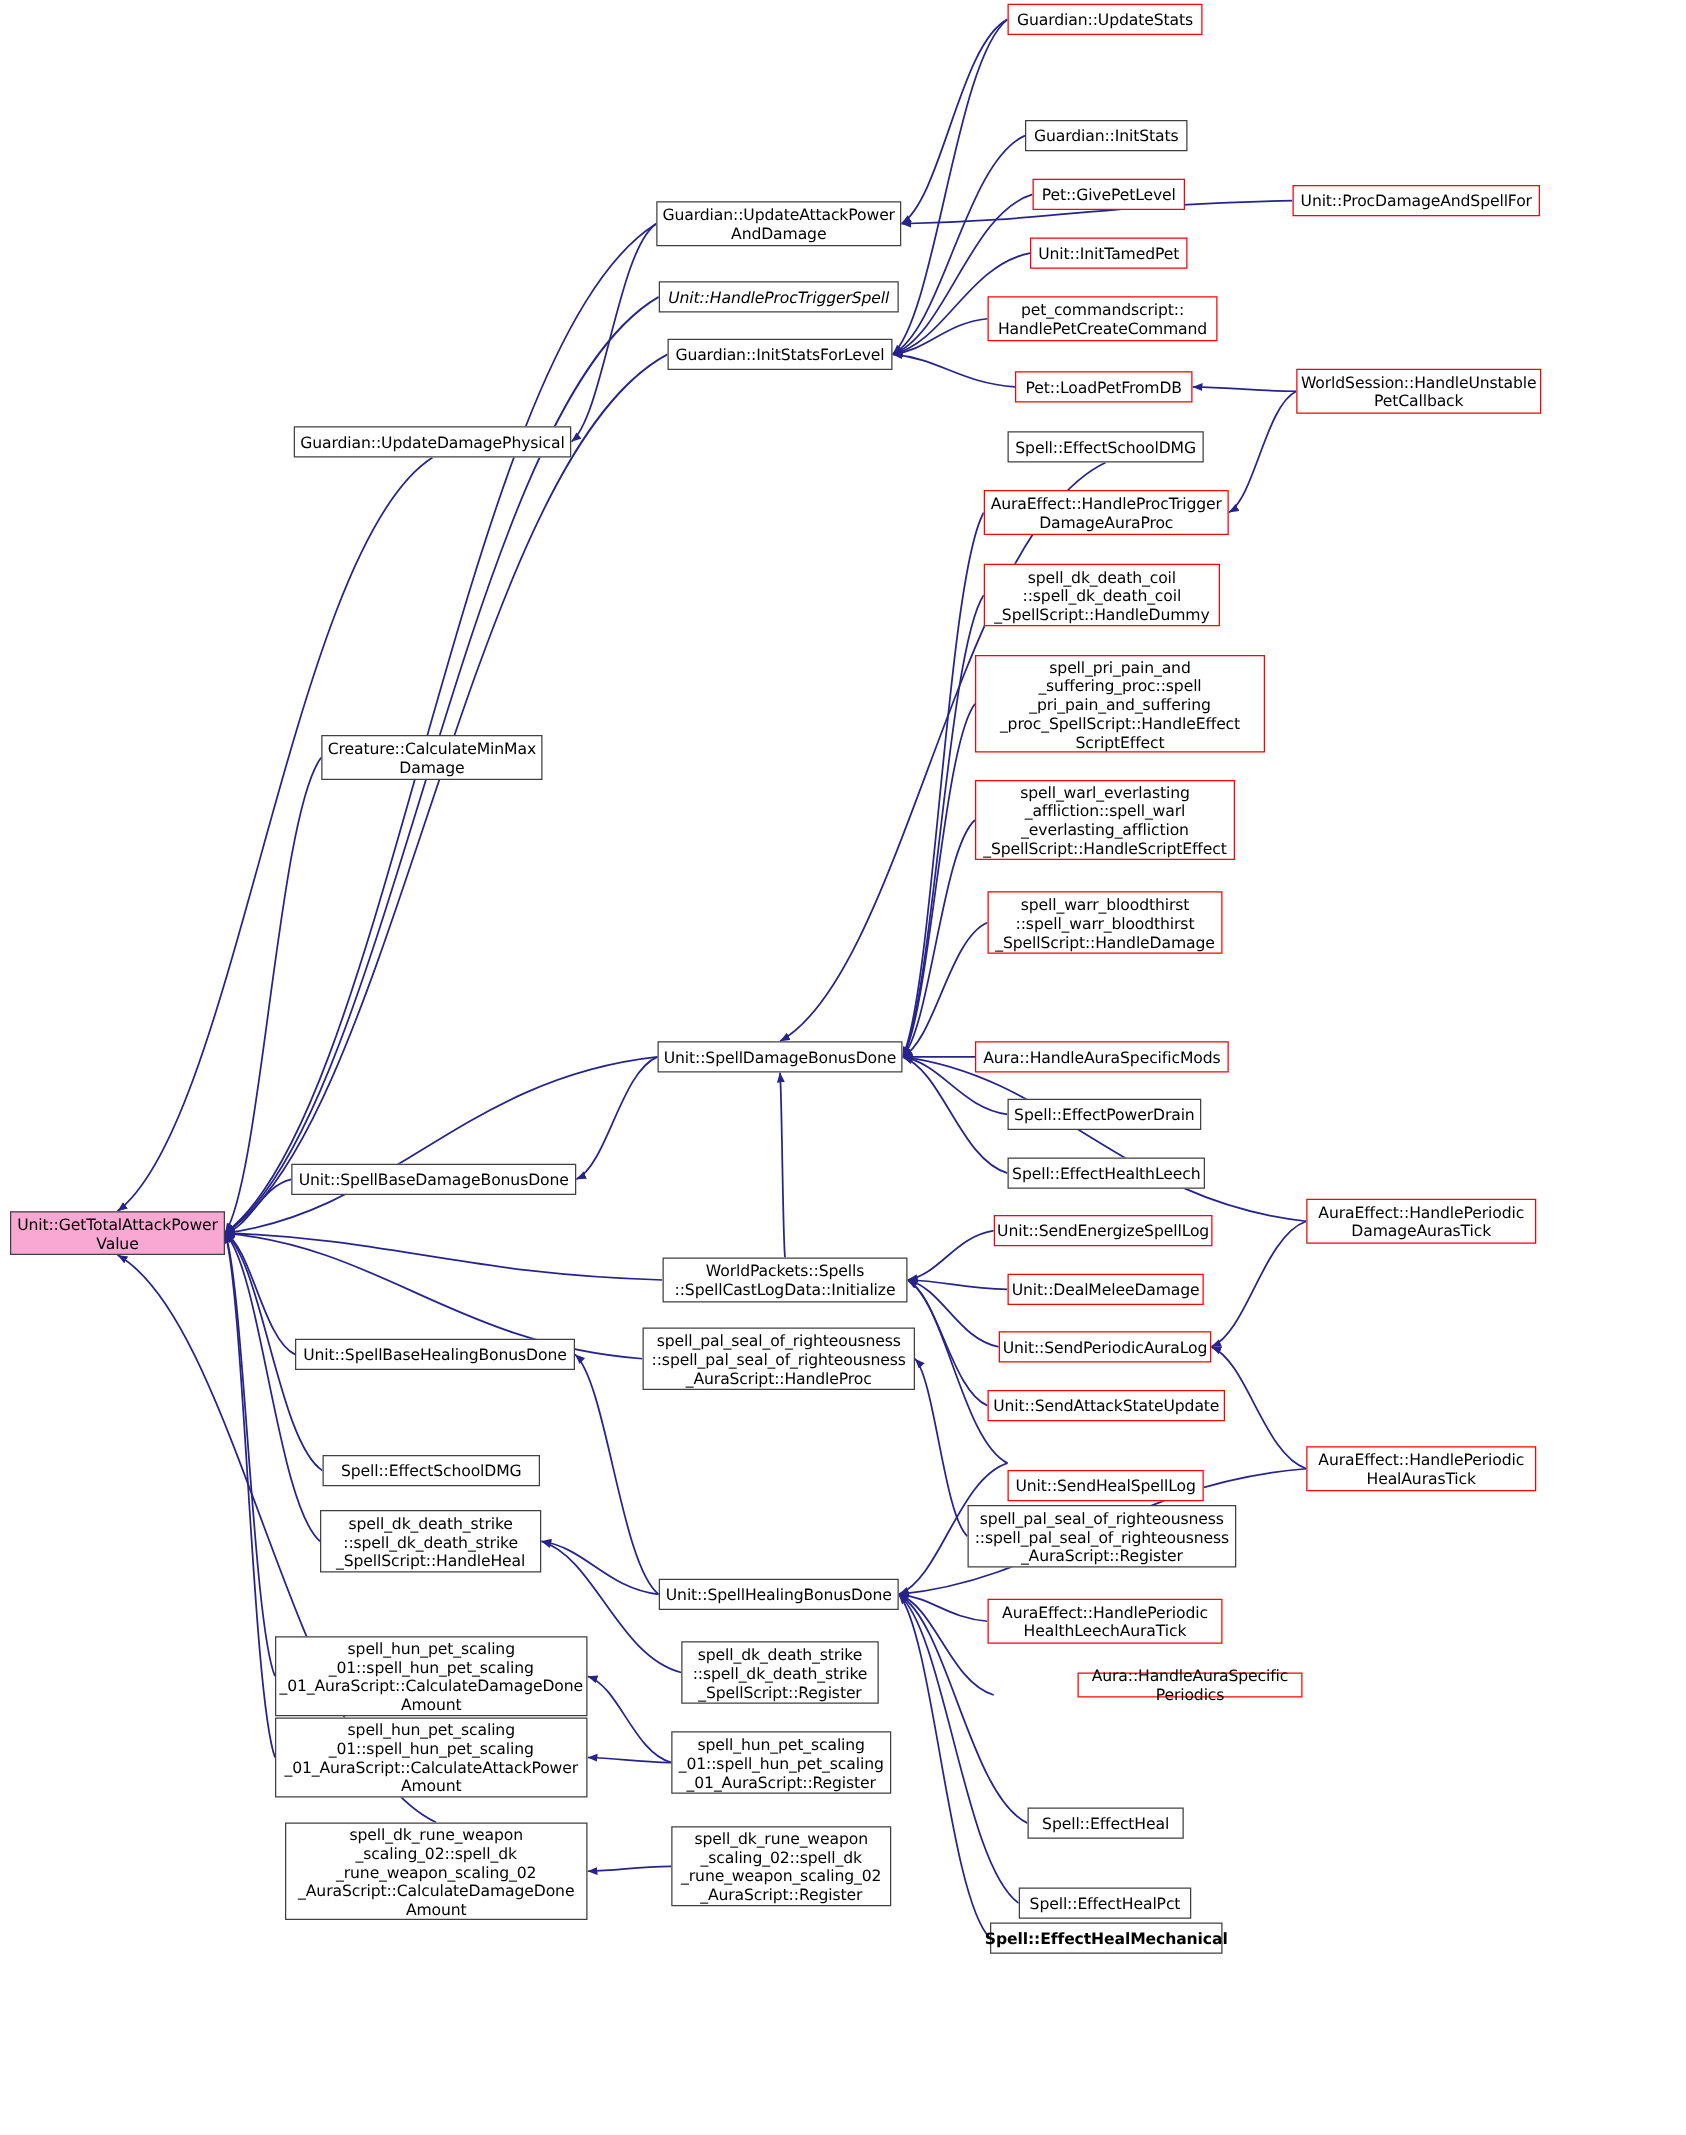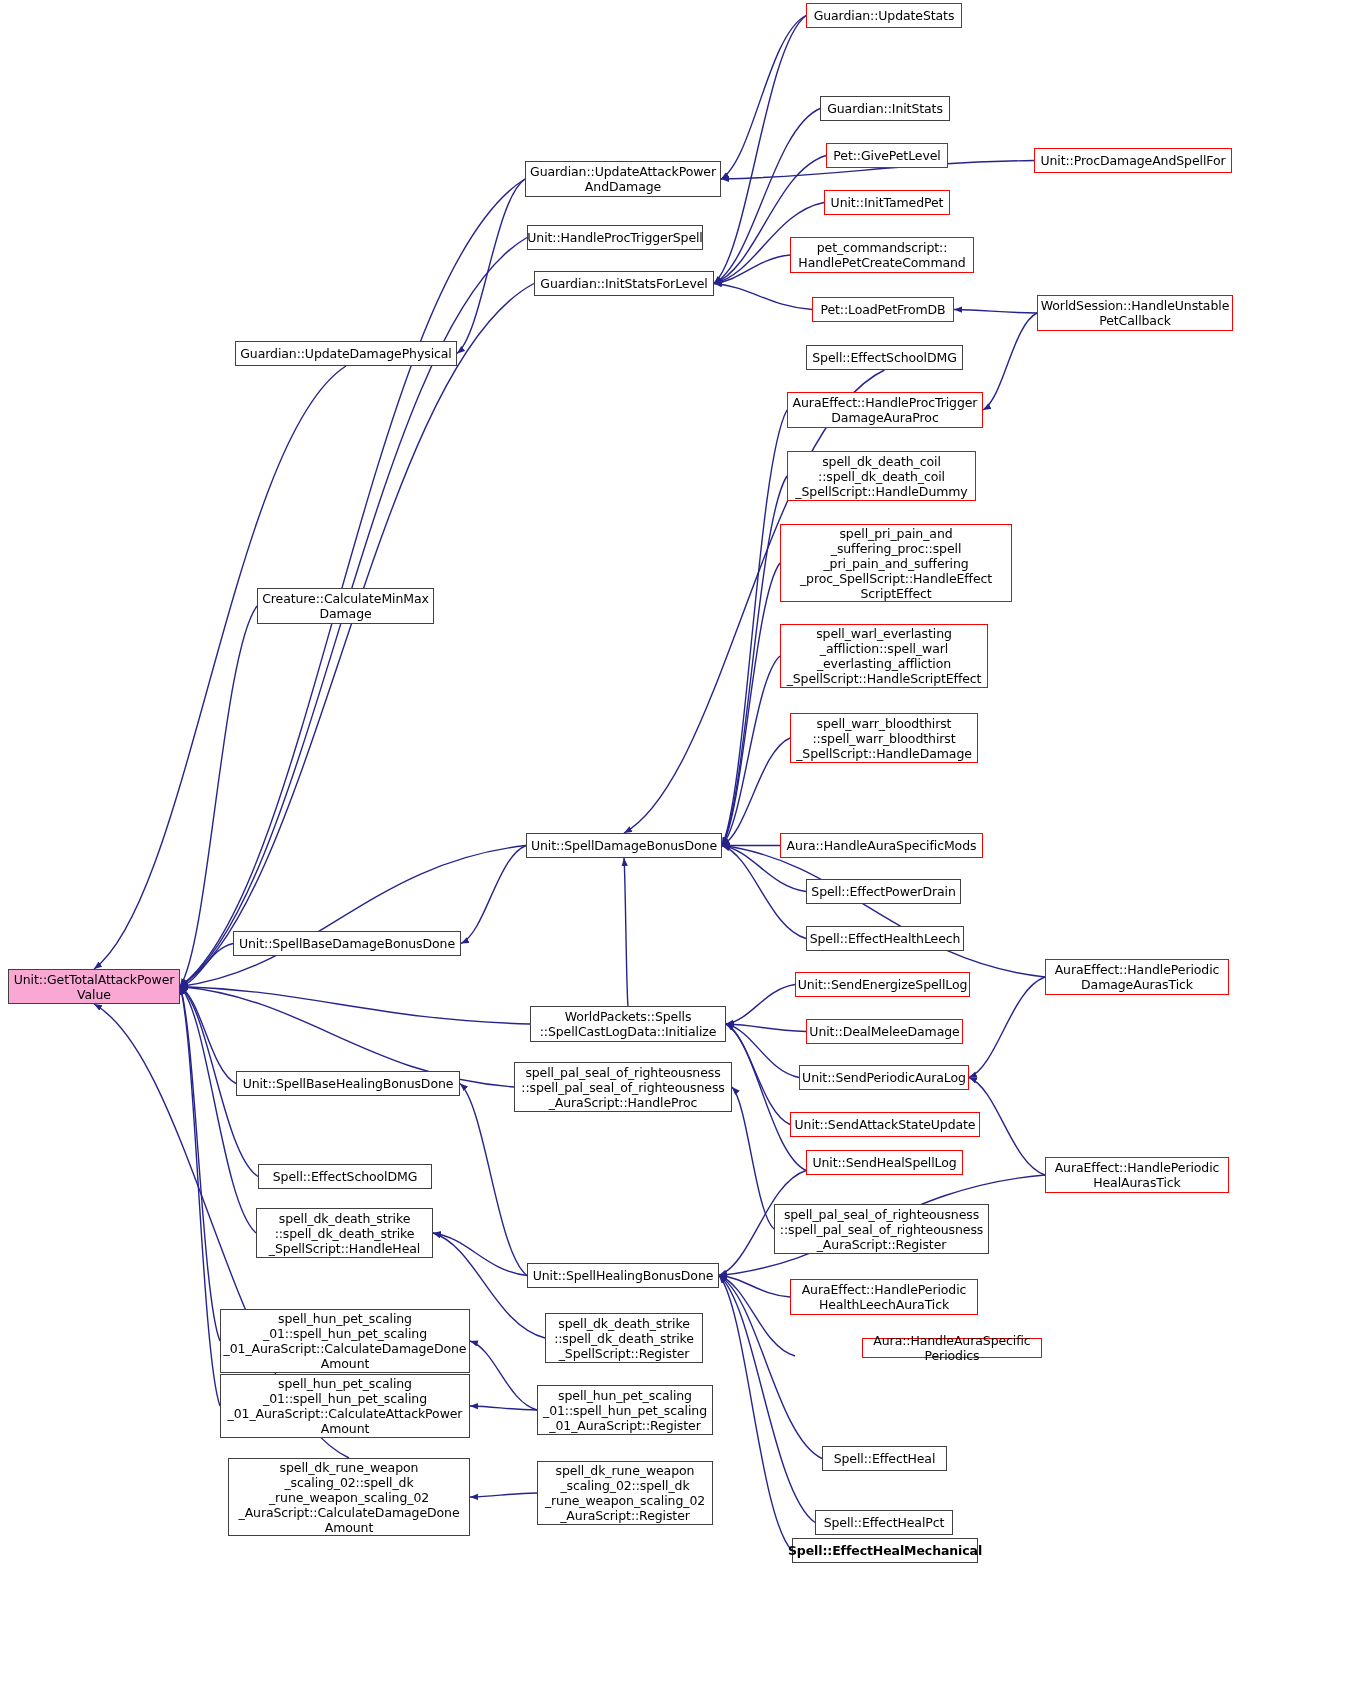--- a/index.html
+++ b/index.html
@@ -112,21 +112,21 @@
         <path d="M537,1410 C506.85,1401.72 495.46,1349.28 470,1341" fill="none" stroke="#26248c" stroke-width="1.4" marker-end="url(#arrow)"></path>
         <path d="M537,1410 C506.85,1409.52 495.46,1406.48 470,1406" fill="none" stroke="#26248c" stroke-width="1.4" marker-end="url(#arrow)"></path>
         <path d="M537,1493 C506.85,1493.48 495.46,1496.52 470,1497" fill="none" stroke="#26248c" stroke-width="1.4" marker-end="url(#arrow)"></path>
       </g>
   </svg>
   <div id="node-layer">
       <div class="node focus" style="left: 8px; top: 969px; width: 172px; height: 35px;">Unit::GetTotalAttackPower
 Value</div>
       <div class="node" style="left: 525px; top: 161px; width: 196px; height: 36px;">Guardian::UpdateAttackPower
 AndDamage</div>
-      <div class="node" style="left: 527px; top: 225px; width: 176px; height: 25px;">Unit::HandleProcTriggerSpell</div>
+      <div class="node" style="left: 527px; top: 225px; width: 192px; height: 25px; font-style: italic;">Unit::HandleProcTriggerSpell</div>
       <div class="node" style="left: 534px; top: 271px; width: 180px; height: 25px;">Guardian::InitStatsForLevel</div>
       <div class="node red" style="left: 806px; top: 3px; width: 156px; height: 25px;">Guardian::UpdateStats</div>
       <div class="node" style="left: 820px; top: 96px; width: 130px; height: 25px;">Guardian::InitStats</div>
       <div class="node red" style="left: 826px; top: 143px; width: 122px; height: 25px;">Pet::GivePetLevel</div>
       <div class="node red" style="left: 824px; top: 190px; width: 126px; height: 25px;">Unit::InitTamedPet</div>
       <div class="node red" style="left: 790px; top: 237px; width: 184px; height: 36px;">pet_commandscript::
 HandlePetCreateCommand</div>
       <div class="node red" style="left: 812px; top: 297px; width: 142px; height: 25px;">Pet::LoadPetFromDB</div>
       <div class="node red" style="left: 1034px; top: 148px; width: 198px; height: 25px;">Unit::ProcDamageAndSpellFor</div>
       <div class="node red" style="left: 1037px; top: 295px; width: 196px; height: 36px;">WorldSession::HandleUnstable
@@ -153,21 +153,21 @@
       <div class="node" style="left: 257px; top: 588px; width: 177px; height: 36px;">Creature::CalculateMinMax
 Damage</div>
       <div class="node" style="left: 526px; top: 833px; width: 196px; height: 25px;">Unit::SpellDamageBonusDone</div>
       <div class="node red" style="left: 780px; top: 833px; width: 203px; height: 25px;">Aura::HandleAuraSpecificMods</div>
       <div class="node" style="left: 806px; top: 879px; width: 155px; height: 25px;">Spell::EffectPowerDrain</div>
       <div class="node" style="left: 806px; top: 926px; width: 158px; height: 25px;">Spell::EffectHealthLeech</div>
       <div class="node red" style="left: 795px; top: 972px; width: 175px; height: 25px;">Unit::SendEnergizeSpellLog</div>
       <div class="node red" style="left: 806px; top: 1019px; width: 157px; height: 25px;">Unit::DealMeleeDamage</div>
       <div class="node red" style="left: 799px; top: 1065px; width: 170px; height: 25px; text-align: right;">Unit::SendPeriodicAuraLog</div>
       <div class="node red" style="left: 790px; top: 1112px; width: 190px; height: 25px;">Unit::SendAttackStateUpdate</div>
-      <div class="node red" style="left: 806px; top: 1150px; width: 157px; height: 25px;">Unit::SendHealSpellLog</div>
+      <div class="node red" style="left: 806px; top: 1176px; width: 157px; height: 25px;">Unit::SendHealSpellLog</div>
       <div class="node" style="left: 233px; top: 931px; width: 228px; height: 25px;">Unit::SpellBaseDamageBonusDone</div>
       <div class="node" style="left: 530px; top: 1006px; width: 196px; height: 36px;">WorldPackets::Spells
 ::SpellCastLogData::Initialize</div>
       <div class="node" style="left: 236px; top: 1071px; width: 224px; height: 25px;">Unit::SpellBaseHealingBonusDone</div>
       <div class="node" style="left: 514px; top: 1062px; width: 218px; height: 50px;">spell_pal_seal_of_righteousness
 ::spell_pal_seal_of_righteousness
 _AuraScript::HandleProc</div>
       <div class="node red" style="left: 1045px; top: 959px; width: 184px; height: 36px;">AuraEffect::HandlePeriodic
 DamageAurasTick</div>
       <div class="node red" style="left: 1045px; top: 1157px; width: 184px; height: 36px;">AuraEffect::HandlePeriodic

